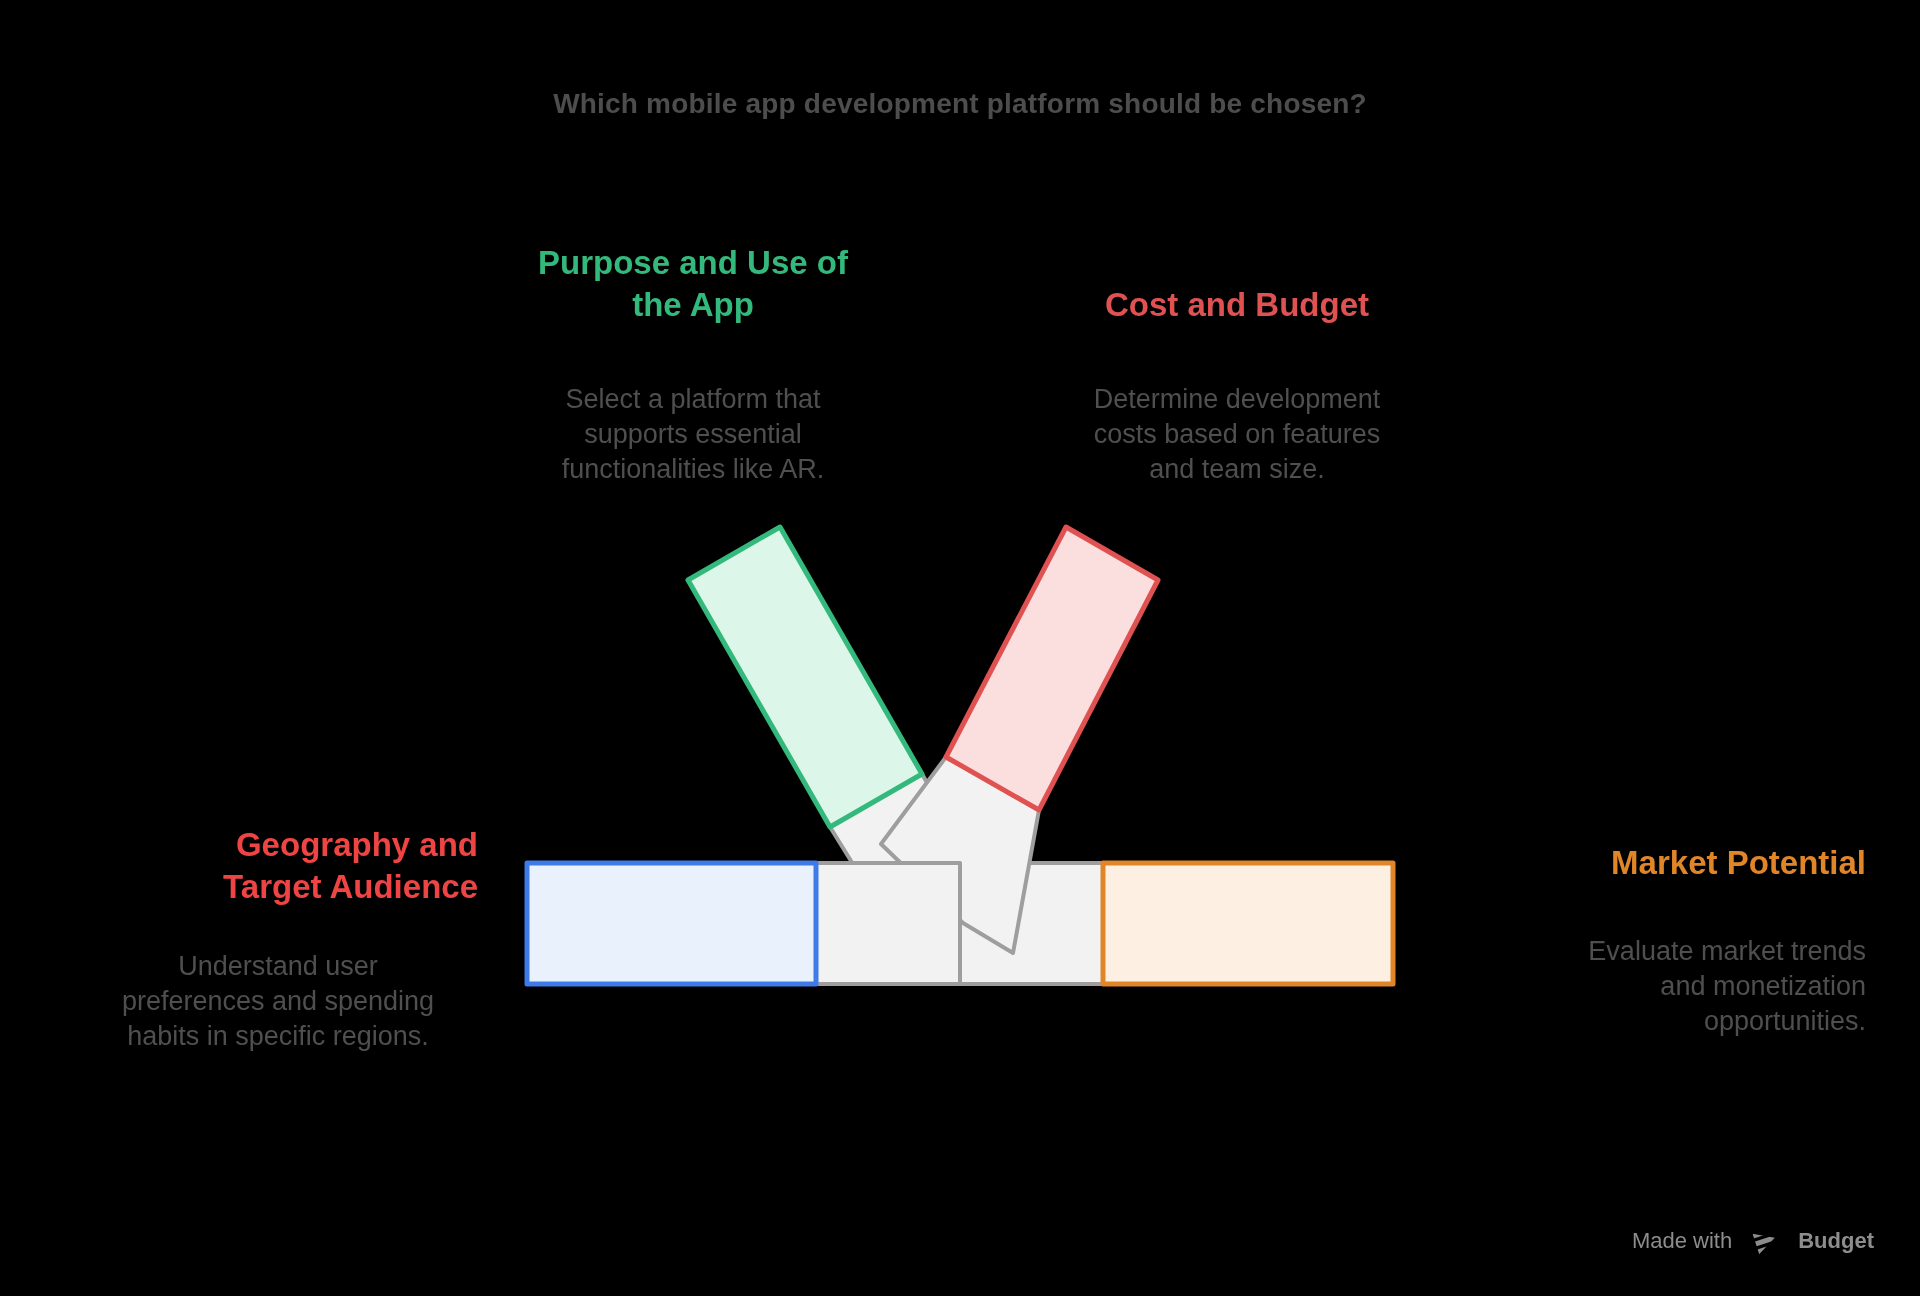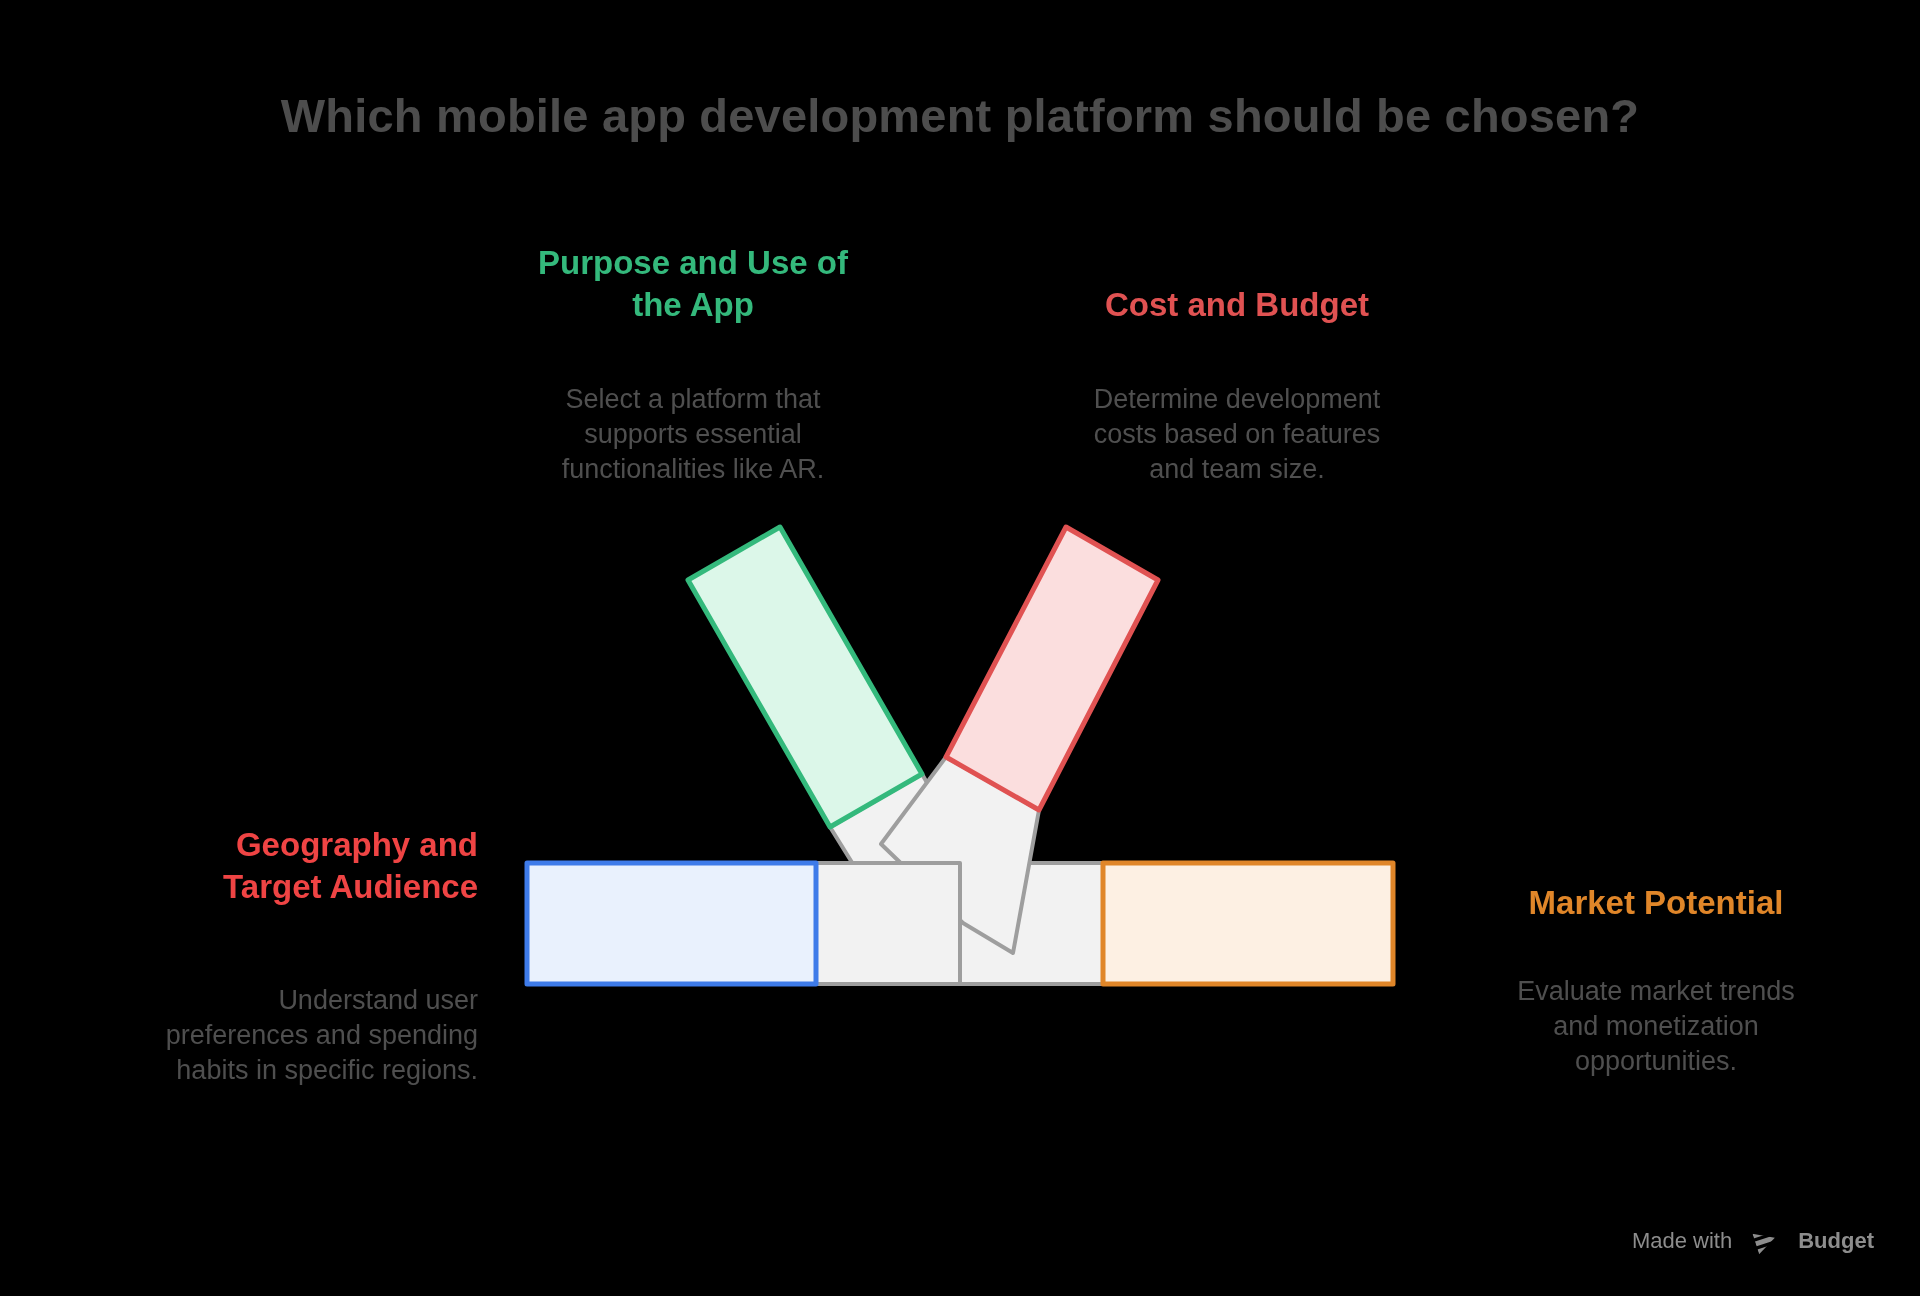--- a/index.html
+++ b/index.html
@@ -2,39 +2,39 @@
 <html><head>
 <meta charset="utf-8">
 <style>
   html,body{margin:0;padding:0;background:#000;}
   .canvas{
     position:relative;width:1920px;height:1296px;background:#000;overflow:hidden;
     font-family:"Liberation Sans", sans-serif;
   }
   .title{
     position:absolute;left:0;right:0;top:88px;text-align:center;
-    font-size:47px;font-weight:700;color:#4d4d4d;letter-spacing:.2px;
+    font-size:28px;font-weight:700;color:#4d4d4d;letter-spacing:.2px;
   }
   .factor{position:absolute;white-space:pre-line;}
   .factor .heading{font-size:33px;font-weight:700;line-height:42px;white-space:pre-line;}
   .factor .body{font-size:27px;font-weight:400;line-height:35px;color:#4f4f4f;white-space:pre-line;}
 
   .factor-purpose{left:483px;top:224px;width:420px;text-align:center;}
   .factor-purpose .heading{color:#34b97c;}
   .factor-purpose .body{margin-top:38px;}
 
   .factor-cost{left:1027px;top:266px;width:420px;text-align:center;}
   .factor-cost .heading{color:#e05252;}
   .factor-cost .body{margin-top:38px;}
 
   .factor-geography{left:78px;top:806px;width:400px;text-align:right;}
   .factor-geography .heading{color:#ef4444;}
-  .factor-geography .body{margin-top:57px;}
+  .factor-geography .body{margin-top:23px;text-align:center;}
 
-  .factor-market{left:1446px;top:864px;width:420px;text-align:center;}
+  .factor-market{left:1446px;top:824px;width:420px;text-align:right;}
   .factor-market .heading{color:#e08629;}
   .factor-market .body{margin-top:32px;}
 
   .diagram-svg{position:absolute;left:0;top:0;}
 
   .footer{
     position:absolute;right:46px;top:1228px;display:flex;align-items:center;gap:20px;
     color:#8d8d8d;font-size:22px;
   }
   .footer .brand{font-weight:700;}

